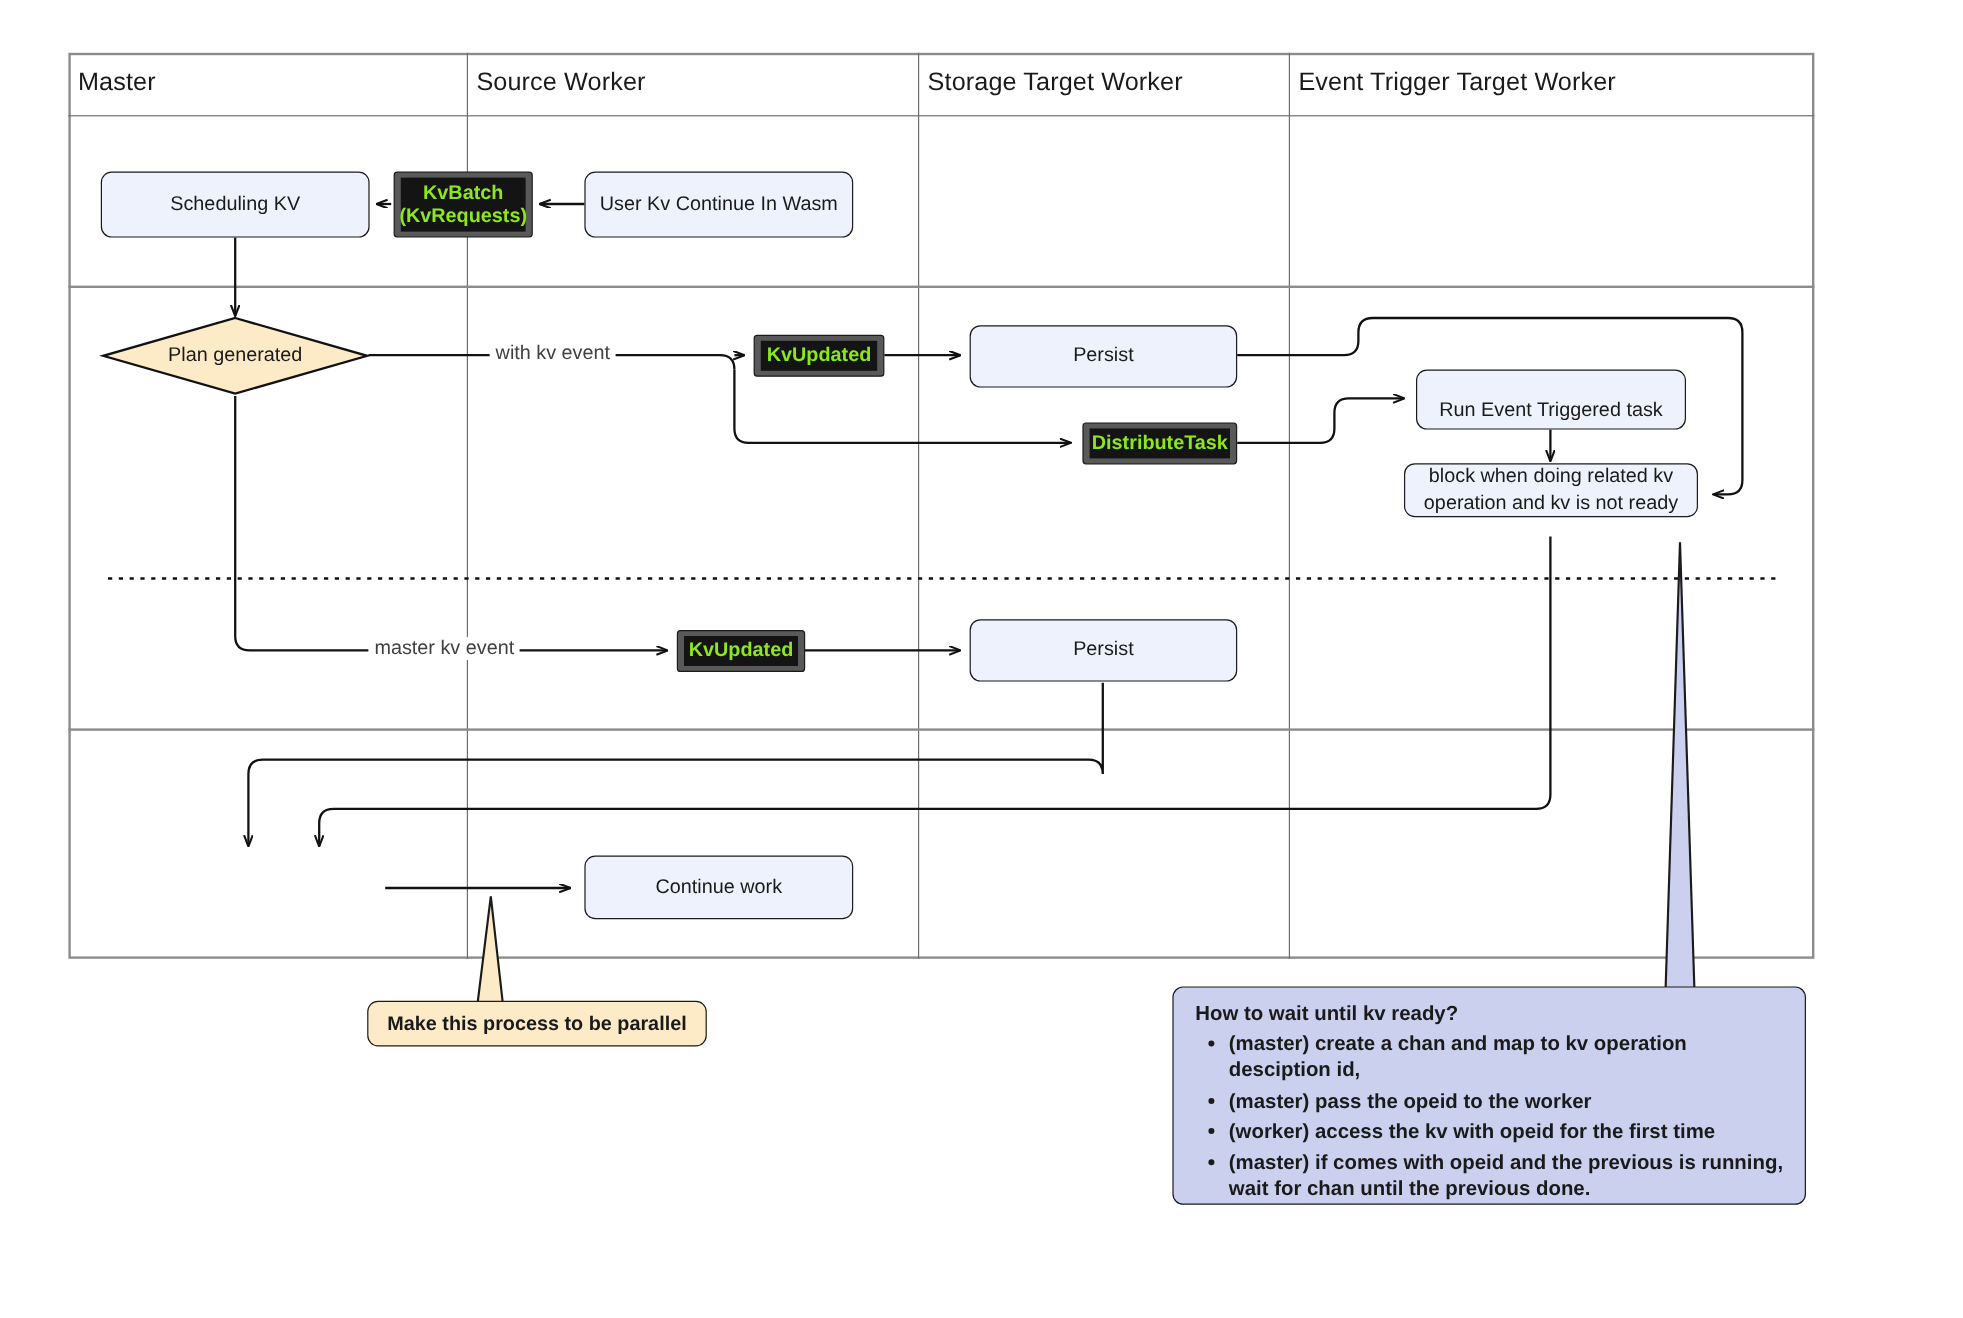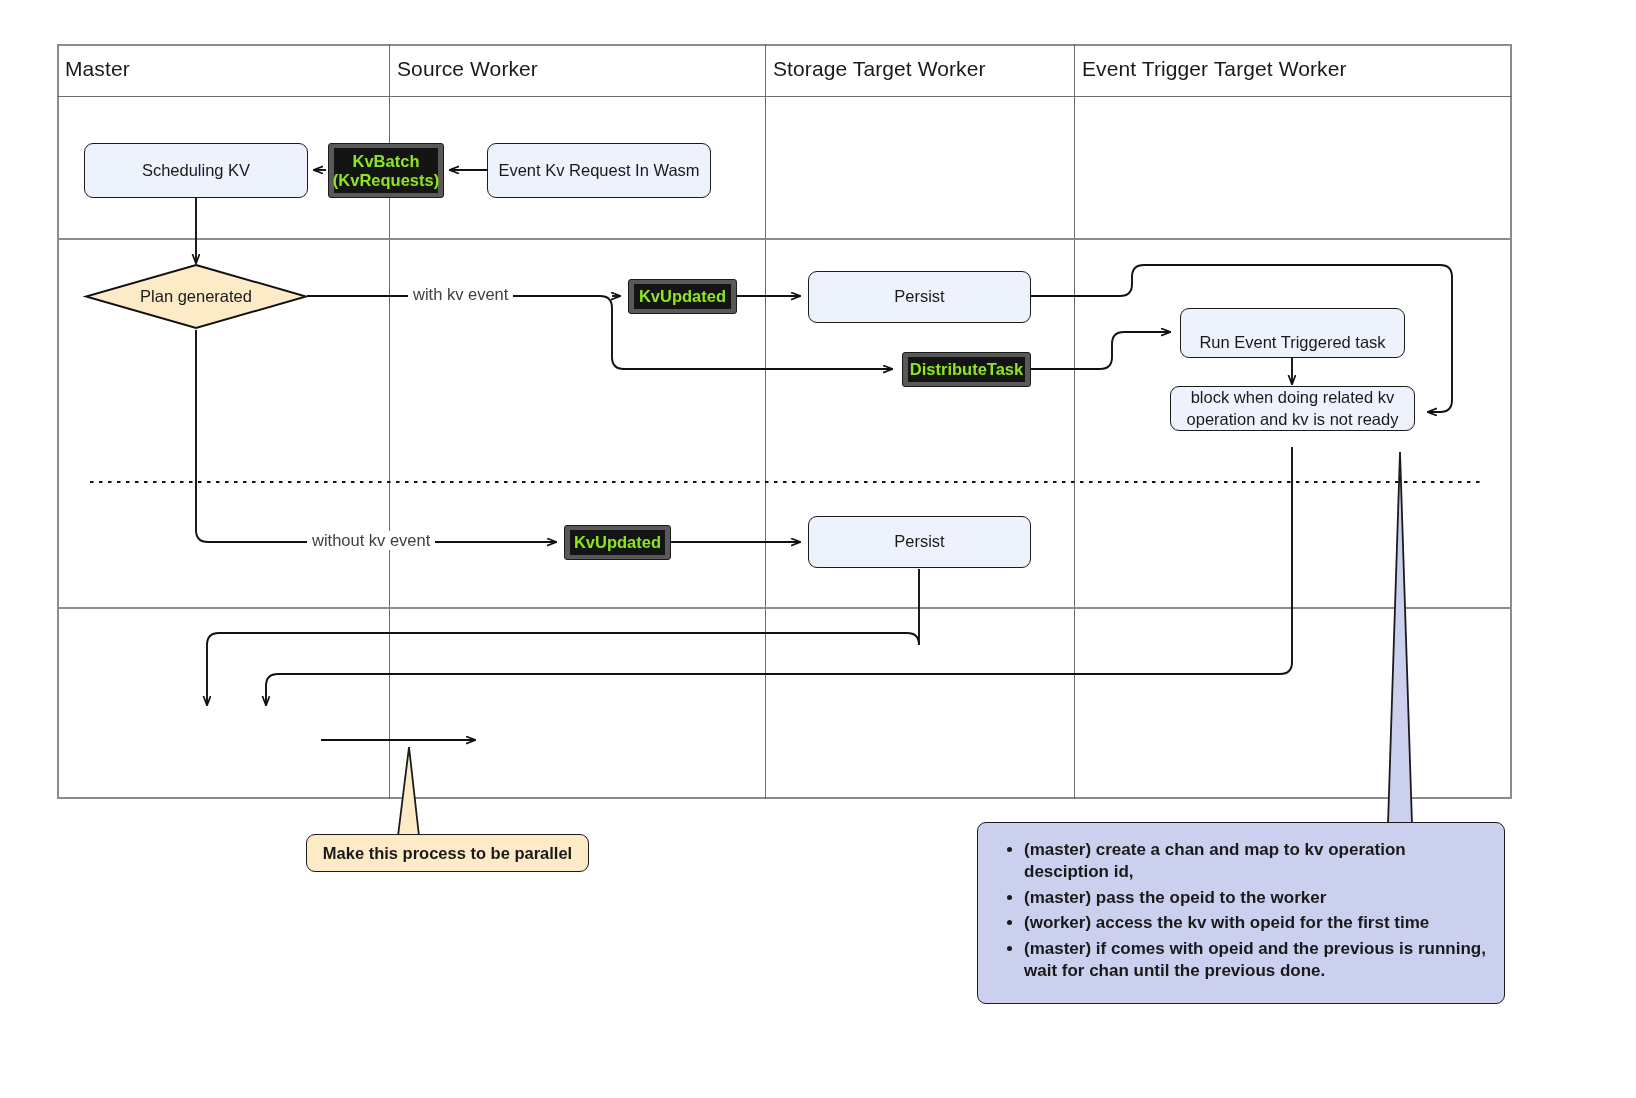--- a/index.html
+++ b/index.html
@@ -123,21 +123,21 @@
   </div>
 
   <div class="node msg" style="left:328px;top:143px;width:116px;height:55px;">
     <div class="msg-inner">
       <span>KvBatch</span>
       <span>(KvRequests)</span>
     </div>
   </div>
 
   <div class="node proc" style="left:487px;top:143px;width:224px;height:55px;">
-    <span>Event Kv Request In Wasm</span>
+    <span>User Kv Continue In Wasm</span>
   </div>
 
   <div class="diamond-wrap" style="left:85px;top:264px;width:222px;height:65px;">
     <svg width="222" height="65" viewBox="0 0 222 65">
       <polygon points="111,1 221,32.5 111,64 1,32.5" fill="#fdebc8" stroke="#111" stroke-width="1.9"></polygon>
     </svg>
     <div class="diamond-label">
       <span>Plan generated</span>
     </div>
   </div>
@@ -163,44 +163,48 @@
   <div class="node proc" style="left:1180px;top:308px;width:225px;height:50px;align-items:flex-end;">
     <span>Run Event Triggered task</span>
   </div>
 
   <div class="node proc" style="left:1170px;top:386px;width:245px;height:45px;
               flex-direction:column;">
     <span>block when doing related kv</span>
     <span>operation and kv is not ready</span>
   </div>
 
-  <div class="edge-label" style="left:307px;top:531px;">without kv event</div>
+  <div class="edge-label" style="left:307px;top:531px;">master kv event</div>
 
   <div class="node msg" style="left:564px;top:525px;width:107px;height:35px;">
     <div class="msg-inner">
       <span>KvUpdated</span>
     </div>
   </div>
 
   <div class="node proc" style="left:808px;top:516px;width:223px;height:52px;">
     <span>Persist</span>
   </div>
 
 
+  <div class="node proc" style="left:487px;top:713px;width:224px;height:53px;">
+    <span>Continue work</span>
+  </div>
 
   <svg class="wires">
     <polygon points="409,747 419,836 398,836" fill="#fdebc8" stroke="#1b1b1b" stroke-width="1.8"></polygon>
     <polygon points="1400,452 1412,824 1388,824" fill="#ccd0ef" stroke="#1b1b1b" stroke-width="1.8"></polygon>
   </svg>
 
   <div class="callout yellow" style="left:306px;top:834px;width:283px;height:38px;">
     <span>Make this process to be parallel</span>
   </div>
 
   <div class="callout blue" style="left:977px;top:822px;width:528px;height:182px;">
+    <div class="c-title">How to wait until kv ready?</div>
     <ul>
       <li>(master) create a chan and map to kv operation desciption id,</li>
       <li>(master) pass the opeid to the worker</li>
       <li>(worker) access the kv with opeid for the first time</li>
       <li>(master) if comes with opeid and the previous is running, wait for chan until the previous done.</li>
     </ul>
   </div>
 
 </div>
 

